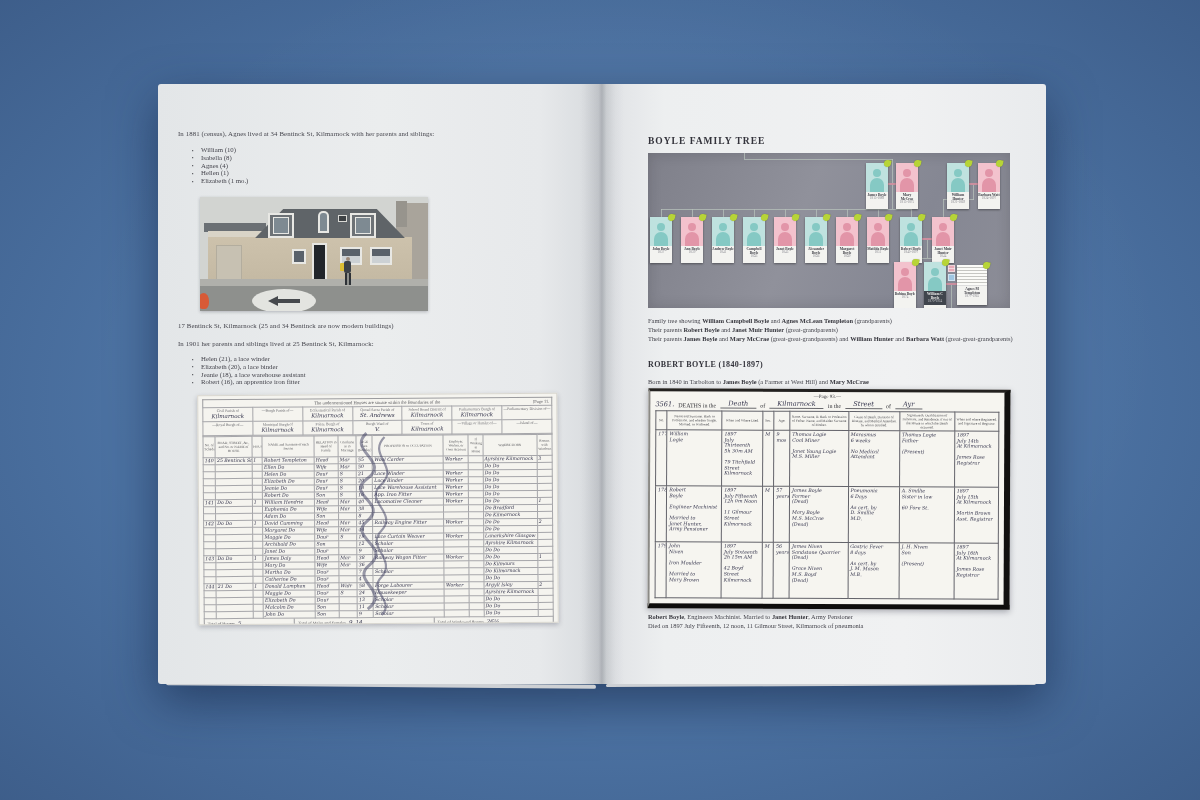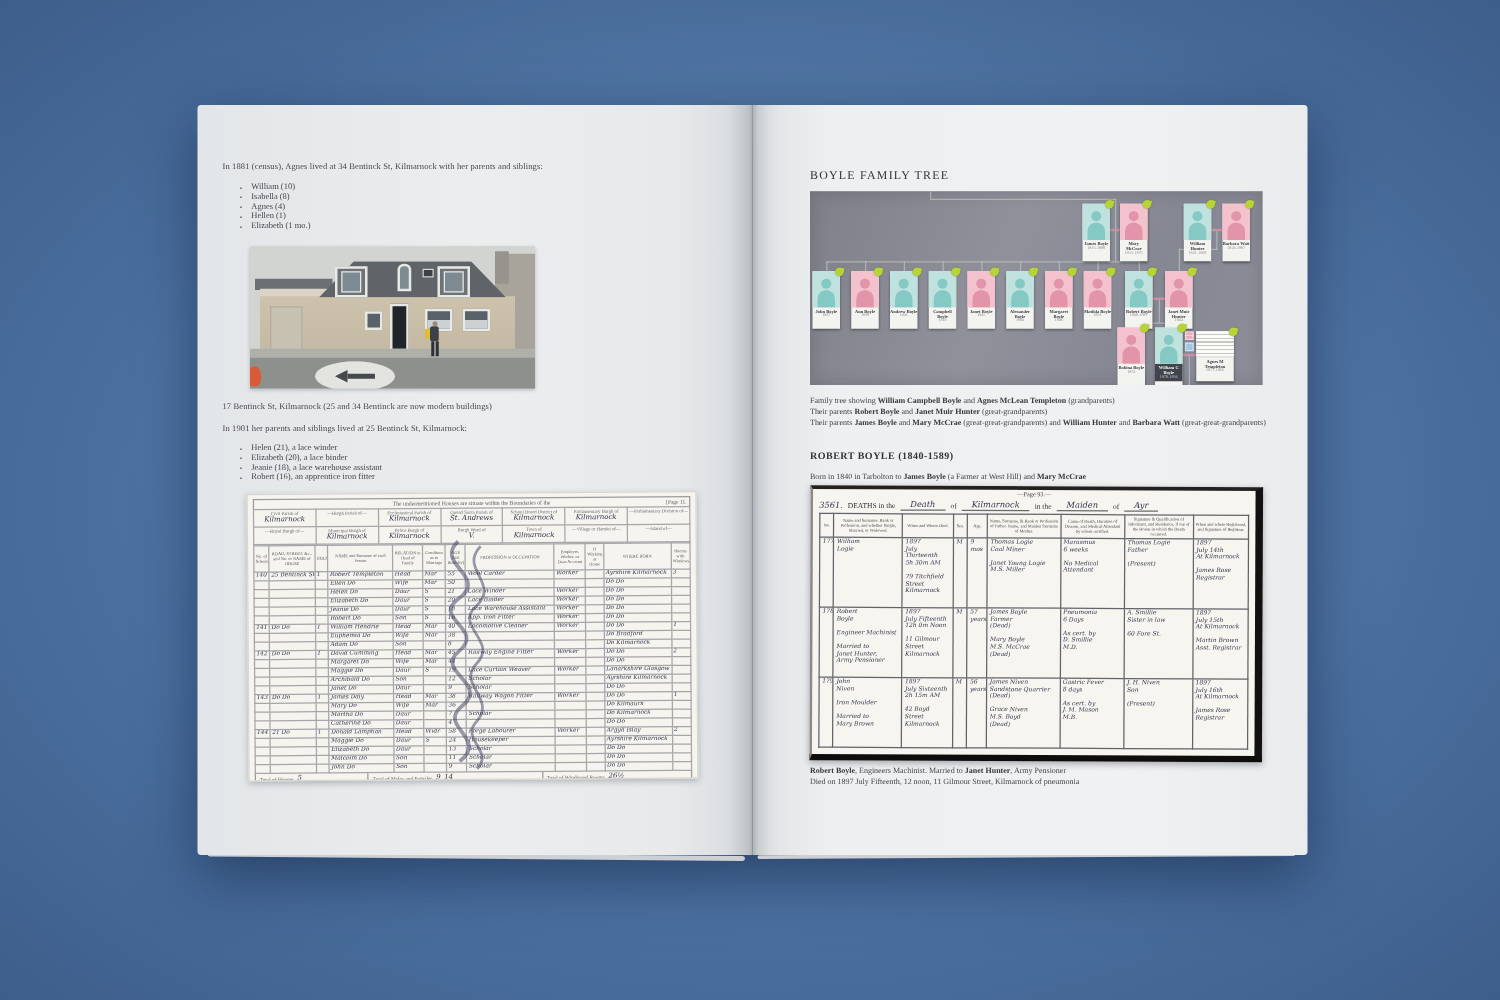--- a/index.html
+++ b/index.html
@@ -64,21 +64,21 @@
   .dlab{font-size:3.8px;line-height:4.2px;color:#6b6b70;text-align:center;white-space:nowrap}
   .dval{font-size:5.6px;line-height:6px;text-align:center;height:7px}
   .hw{font-style:italic;color:#34344c;font-family:"DejaVu Serif",serif}
   .cth{font-size:3.5px;line-height:4px;color:#5a5a5e;text-align:center;vertical-align:middle;height:21px;padding:1px;white-space:normal}
   .cbody td{font-size:4.7px;line-height:6px;height:6.4px;padding:0 1px;white-space:nowrap}
   .ctotals{display:flex;align-items:stretch;border:1px solid #9b9b9e;border-top:none;font-size:4.3px;color:#5a5a5e}
   .ctotals>div{border-right:1px solid #9b9b9e;padding:1px 3px;display:flex;gap:3px;align-items:center}
   .ctotals .hw{font-size:5.6px}
   .scrawl{position:absolute;left:138px;top:36px;width:70px;height:190px;opacity:.5;pointer-events:none}
   
-  .rp-title{font-size:9.5px;font-weight:400;letter-spacing:1px;color:#33333b}
+  .rp-title{font-size:9.5px;font-weight:700;letter-spacing:1px;color:#33333b}
   .treebox{position:absolute;left:46px;top:69px;width:362px;height:155px;overflow:hidden;
     background:linear-gradient(112deg,#7f808a,#90919b 42%,#858793 72%,#8c8d97);box-shadow:inset 0 0 14px rgba(20,20,30,.18)}
   .tline{position:absolute;background:#b7c1bb;opacity:.75}
   .tline.pink{background:#cf8f9f;opacity:.95}
   .tcard{position:absolute;width:22px;height:46px;background:#f3f3f0;box-shadow:0 1px 2px rgba(0,0,0,.4)}
   .tphoto{position:relative;width:100%;height:29px;overflow:hidden}
   .m .tphoto{background:#bfe2df}.f .tphoto{background:#f3c2cd}
   .tphoto::before{content:"";position:absolute;left:50%;top:6px;width:8px;height:8px;border-radius:50%;transform:translateX(-50%)}
   .tphoto::after{content:"";position:absolute;left:50%;top:15px;width:14px;height:14px;border-radius:7px 7px 0 0;transform:translateX(-50%)}
   .m .tphoto::before,.m .tphoto::after{background:#85c9c4}
@@ -788,33 +788,33 @@
               <div class="tname">Agnes M Templeton</div>
               <div class="tdates">1877-1965</div>
             </div>
           </div>
         </div>
 
       <div class="t cap" style="left:46px;top:232px;width:370px"><span>Family tree showing </span><span class="b">William Campbell Boyle</span><span> and </span><span class="b">Agnes McLean Templeton</span><span> (grandparents)</span></div>
       <div class="t cap" style="left:46px;top:241px;width:370px"><span>Their parents </span><span class="b">Robert Boyle</span><span> and </span><span class="b">Janet Muir Hunter</span><span> (great-grandparents)</span></div>
       <div class="t cap" style="left:46px;top:250px;width:390px"><span>Their parents </span><span class="b">James Boyle</span><span> and </span><span class="b">Mary McCrae</span><span> (great-great-grandparents) and </span><span class="b">William Hunter</span><span> and </span><span class="b">Barbara Watt</span><span> (great-great-grandparents)</span></div>
 
-      <div class="t rb-head" style="left:46px;top:276px">ROBERT BOYLE (1840-1589)</div>
+      <div class="t rb-head" style="left:46px;top:276px">ROBERT BOYLE (1840-1897)</div>
       <div class="t cap" style="left:46px;top:293px;width:370px"><span>Born in 1840 in Tarbolton to </span><span class="b">James Boyle</span><span> (a Farmer at West Hill) and </span><span class="b">Mary McCrae</span></div>
 
       <div class="register">
         <div class="rpage">—Page 93.—</div>
         <div class="rtitle">
           <span class="hw">3561.</span>
           <span>DEATHS in the</span>
           <span class="hw uline">Death</span>
           <span>of</span>
           <span class="hw uline">Kilmarnock</span>
           <span>in the</span>
-          <span class="hw uline">Maiden</span>
+          <span class="hw uline">Street</span>
           <span>of</span>
           <span class="hw uline">Ayr</span>
         </div>
         <table>
           <colgroup>
             <col style="width:3.2%">
               <col style="width:15.5%">
               <col style="width:11.5%">
               <col style="width:3.2%">
             <col style="width:4.5%">

